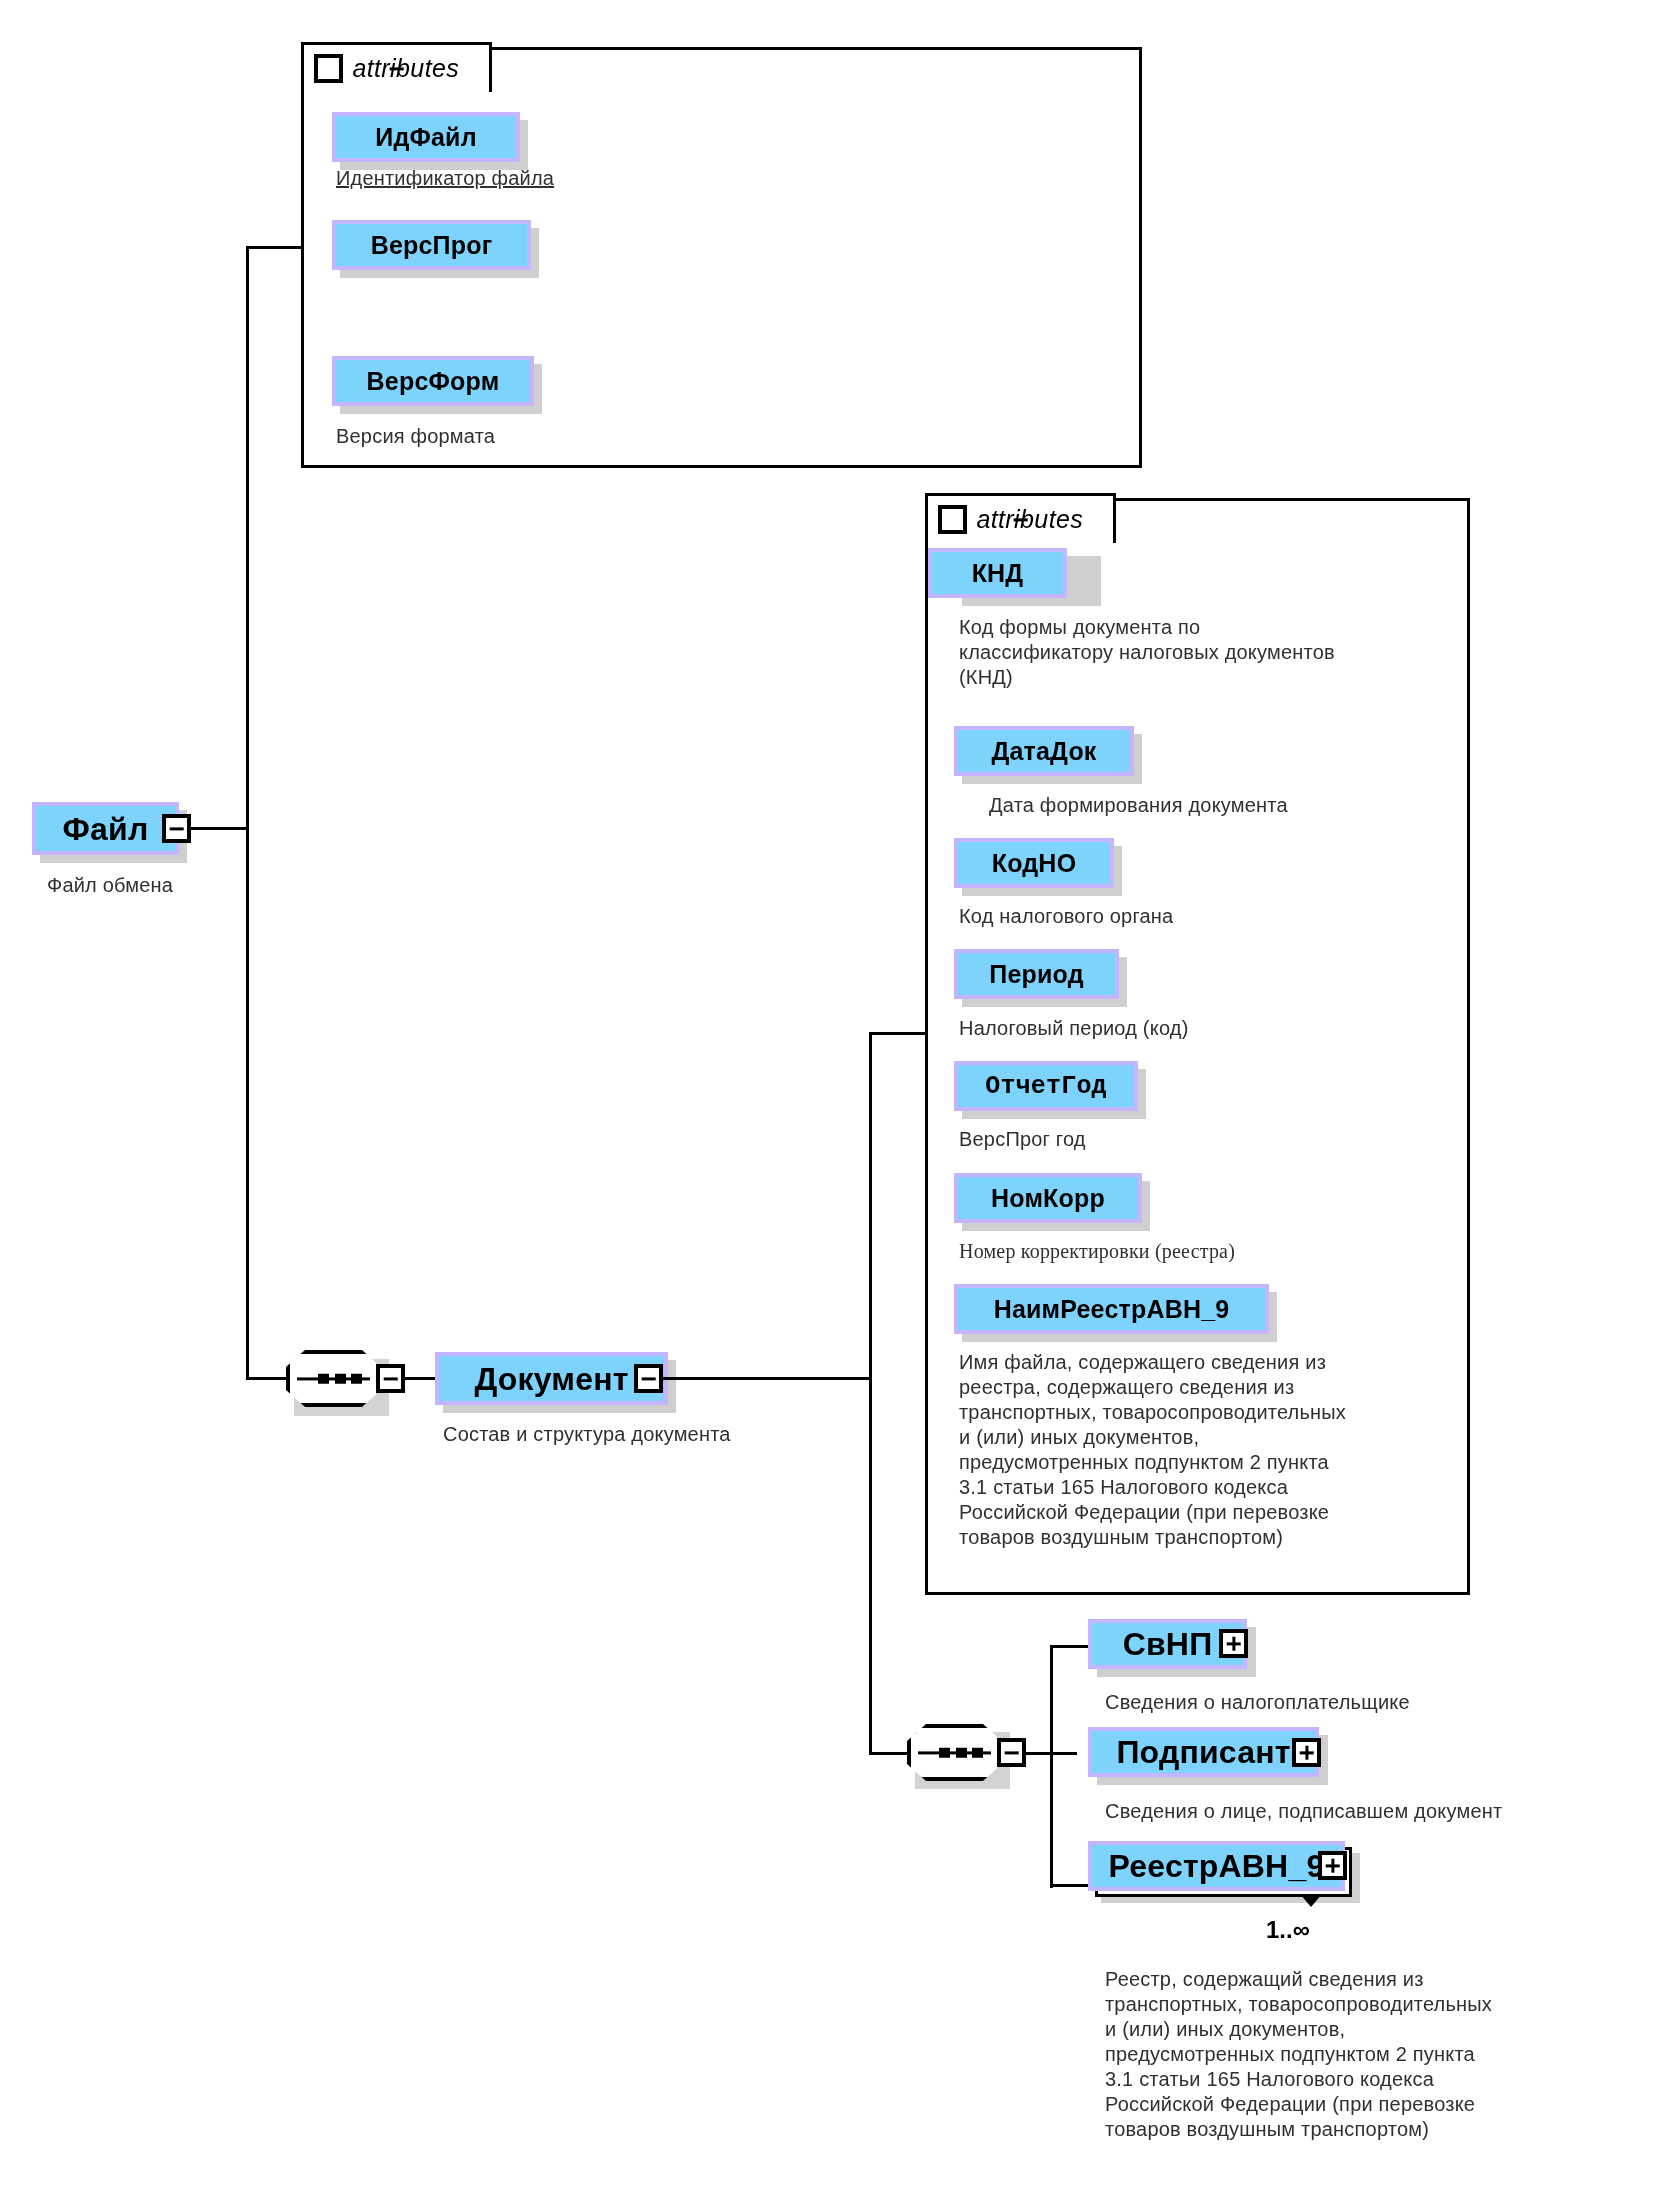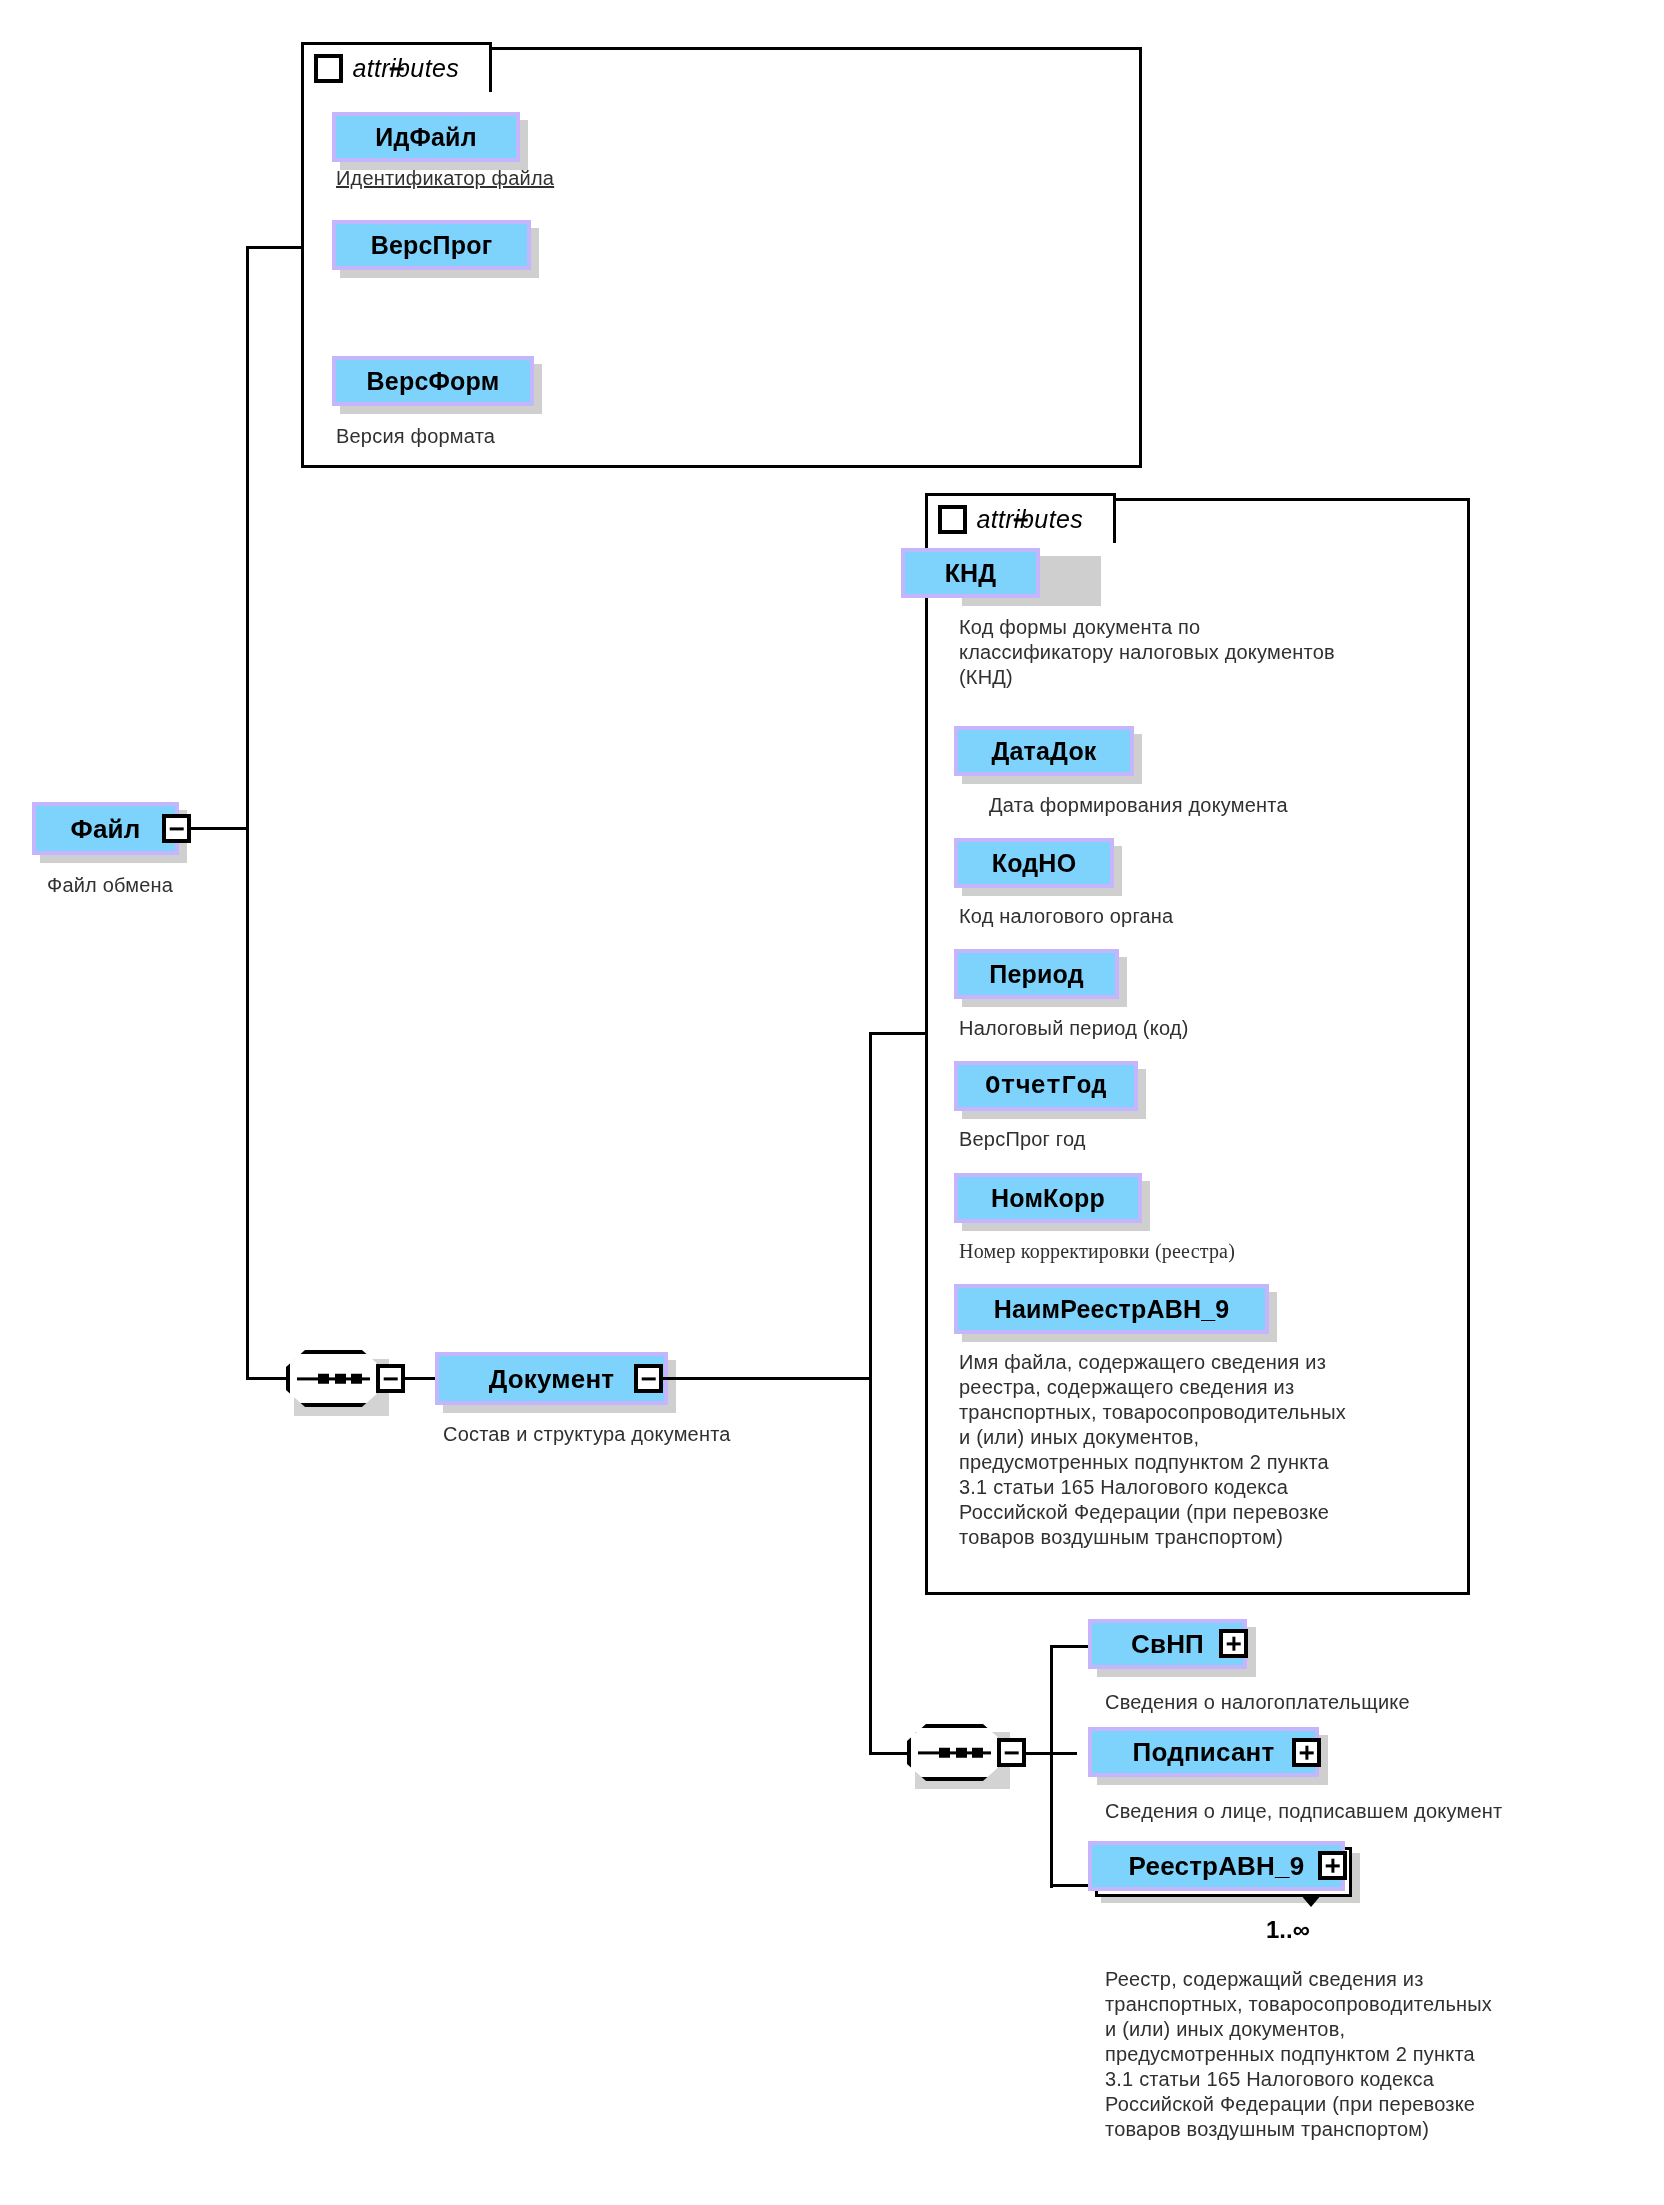--- a/index.html
+++ b/index.html
@@ -95,21 +95,21 @@
     position: absolute;
     box-sizing: border-box;
     border: 4px solid #c4b5fd;
     background: #7dd3fc;
     display: flex;
     align-items: center;
     justify-content: center;
   }
   .node-label {
     font-weight: bold;
-    font-size: 26px;
+    font-size: 32px;
     line-height: 1;
     white-space: nowrap;
     letter-spacing: 0.2px;
   }
   .node.attr .node-label { font-size: 25px; }
   
   .shadow {
     position: absolute;
     background: #a8a8a8;
     opacity: 0.55;
@@ -256,21 +256,21 @@
   <div class="line-h" style="left:869px; top:1752px; width:39px;"></div>
 
   <div class="attr-panel" style="left:925px; top:498px; width:545px; height:1097px;"></div>
   <div class="tab-mask" style="left:928px; top:493px; width:188px; height:11.3px;"></div>
   <div class="attr-tab" style="left:925px; top:493px; width:191px; height:50px;">
     <span class="toggle inline"></span>
     <span class="attr-tab-label">attributes</span>
   </div>
 
   <div class="shadow" style="left:962px; top:556px; width:139px; height:50px;"></div>
-  <div class="node attr" style="left:901px; top:548px; width:139px; height:50px;">
+  <div class="node attr" style="left:928px; top:548px; width:139px; height:50px;">
     <span class="node-label">КНД</span>
   </div>
   <div class="doc" style="left:959px; top:615px; width:501px;">Код формы документа по
 классификатору налоговых документов
 (КНД)</div>
 
   <div class="shadow" style="left:962px; top:734px; width:180px; height:50px;"></div>
   <div class="node attr" style="left:954px; top:726px; width:180px; height:50px;">
     <span class="node-label">ДатаДок</span>
   </div>

